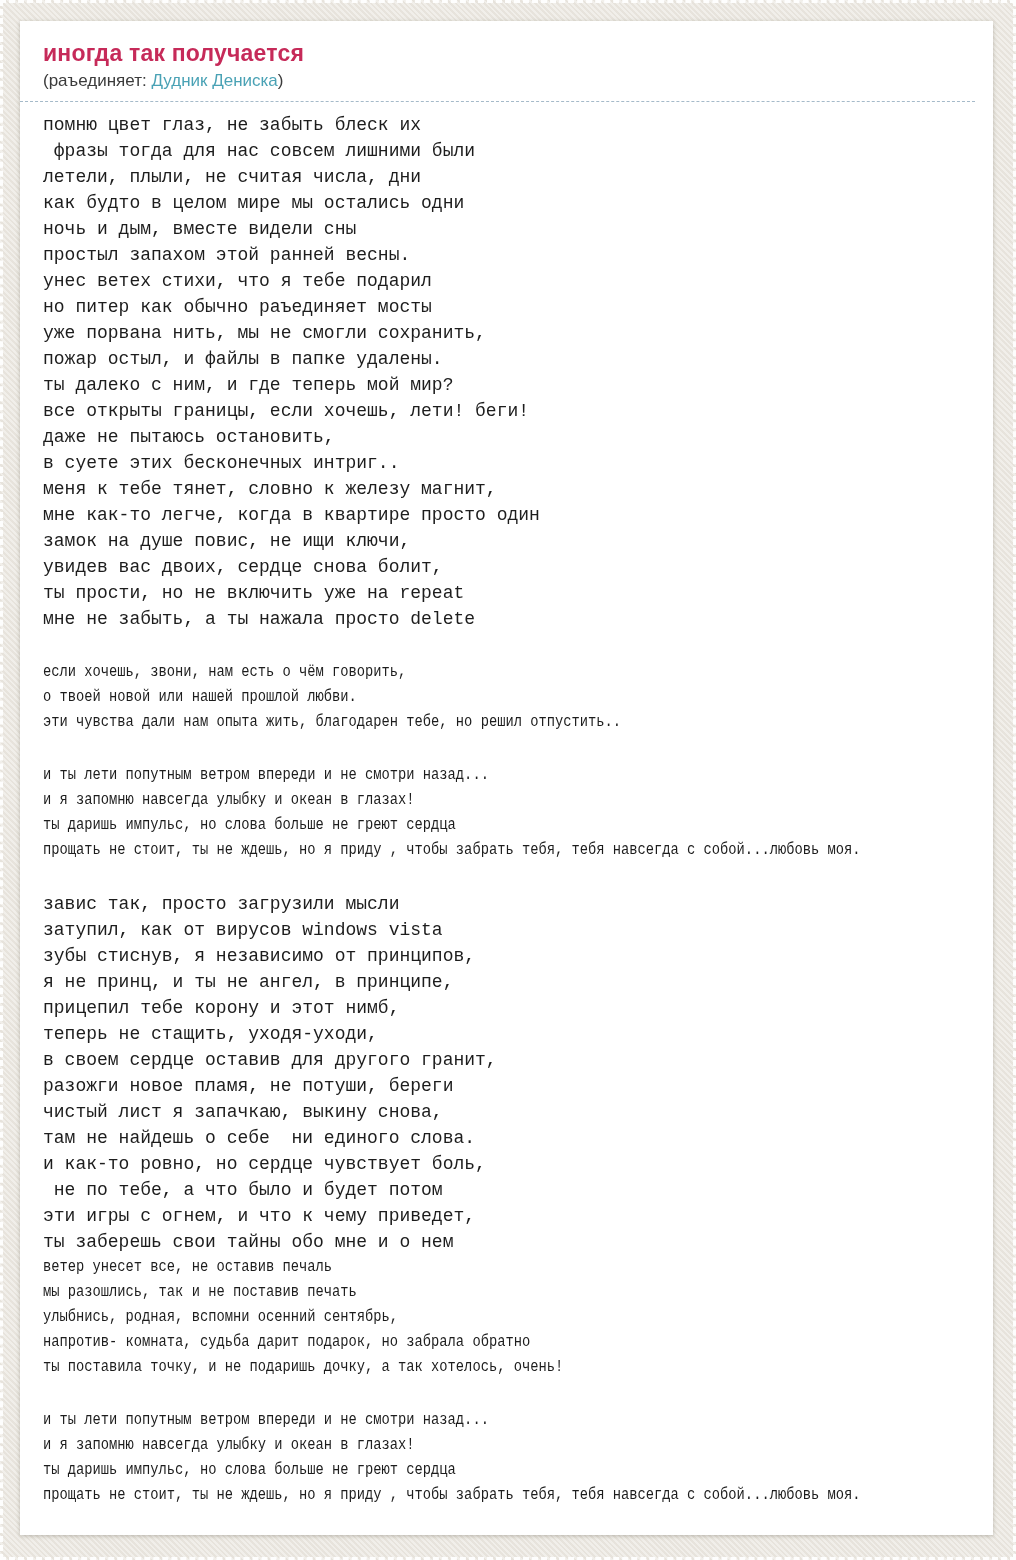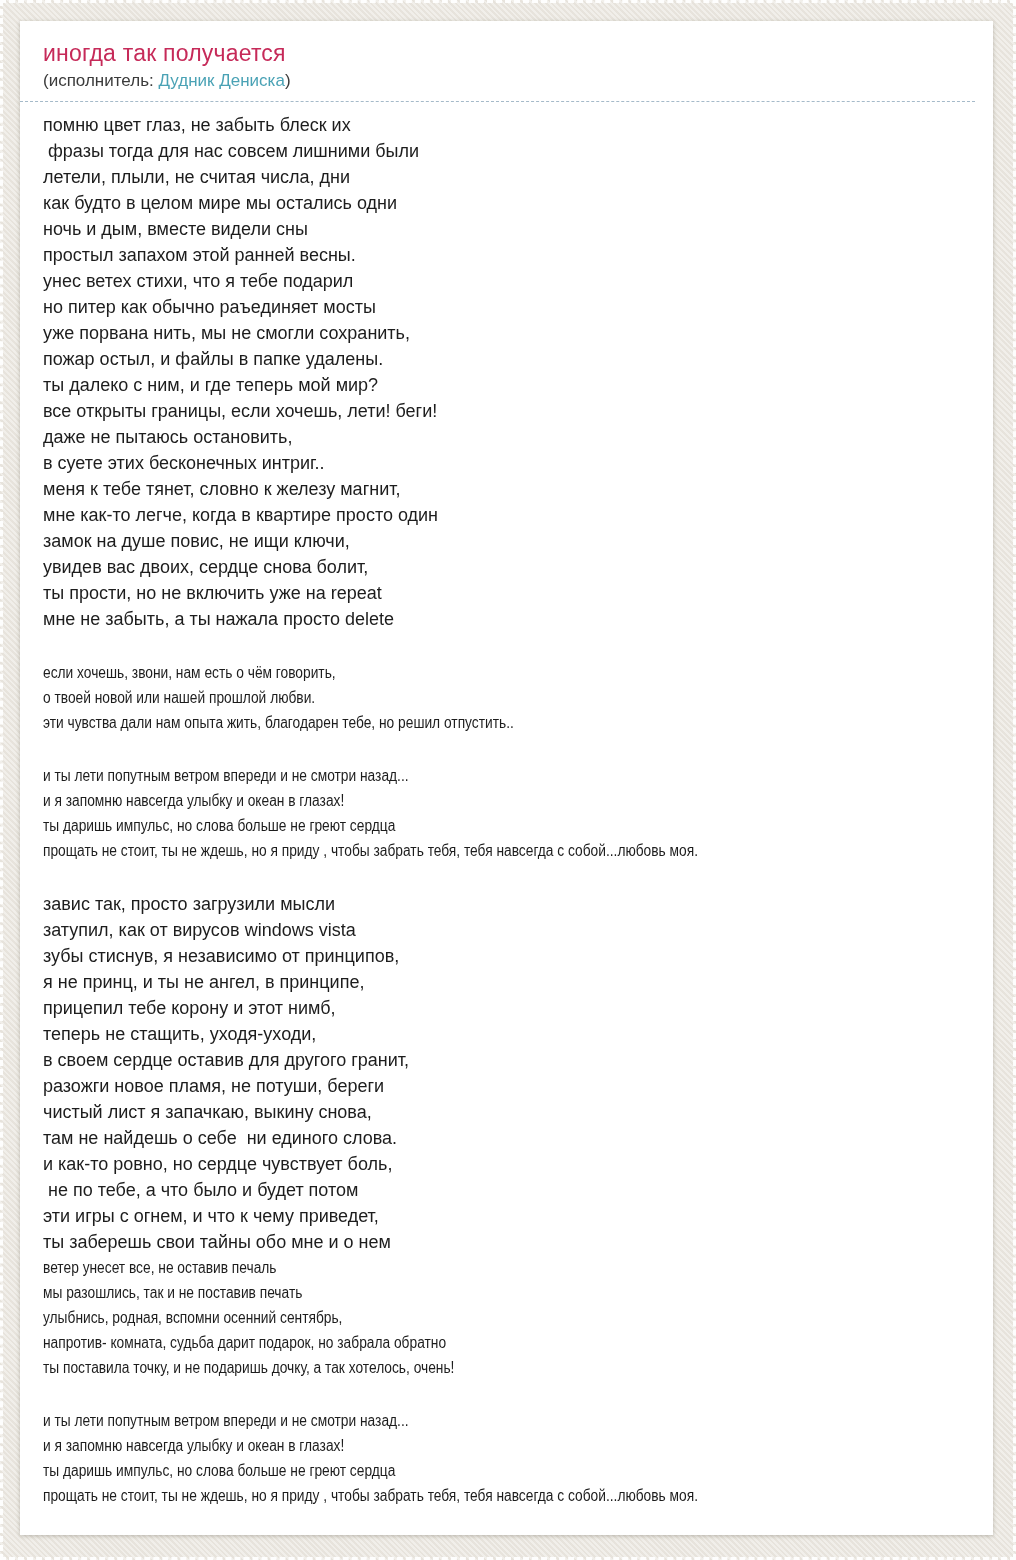--- a/index.html
+++ b/index.html
@@ -39,59 +39,60 @@
     overflow: visible;
   }
   .header {
     margin-right: 18px;
     padding: 19px 0 10px 23px;
     border-bottom: 1px dashed var(--dash);
   }
   .song-title {
     font-size: 23px;
     line-height: 26px;
-    font-weight: normal;
+    font-weight: bold;
     color: var(--title);
     letter-spacing: 0.2px;
   }
   .artist-line {
     margin-top: 4px;
     font-size: 17px;
     line-height: 21px;
     color: var(--muted);
   }
   .artist-line a {
     color: var(--link);
     text-decoration: none;
     cursor: pointer;
   }
   .lyrics {
     padding: 10px 0 0 23px;
     font-size: 18px;
     color: var(--text);
     white-space: pre;
+    font-family: Liberation Mono, monospace;
   }
   .line-wide   { line-height: 26px; }
   .line-narrow { line-height: 25px; font-size: 16px; }
   .line-narrow > span {
     display: inline-block;
     transform: scaleX(0.86);
     transform-origin: 0 50%;
     white-space: pre;
   }
   .line-blank  { height: 28px; }
 </style>
 </head>
 <body>
 
 <div class="page">
   <div class="card">
 
     <div class="header">
       <h1 class="song-title">иногда так получается</h1>
-      <div class="artist-line"><span>(исполнитель: </span><a href="#">Дудник Дениска</a><span>)</span></div>
+      <div class="artist-line"><span>(раъединяет: </span><a href="#">Дудник Дениска</a><span>)</span></div>
     </div>
 
     <div class="lyrics"><div class="line-wide"><span>помню цвет глаз, не забыть блеск их</span></div><div class="line-wide"><span> фразы тогда для нас совсем лишними были</span></div><div class="line-wide"><span>летели, плыли, не считая числа, дни</span></div><div class="line-wide"><span>как будто в целом мире мы остались одни</span></div><div class="line-wide"><span>ночь и дым, вместе видели сны</span></div><div class="line-wide"><span>простыл запахом этой ранней весны.</span></div><div class="line-wide"><span>унес ветех стихи, что я тебе подарил</span></div><div class="line-wide"><span>но питер как обычно раъединяет мосты</span></div><div class="line-wide"><span>уже порвана нить, мы не смогли сохранить,</span></div><div class="line-wide"><span>пожар остыл, и файлы в папке удалены.</span></div><div class="line-wide"><span>ты далеко с ним, и где теперь мой мир?</span></div><div class="line-wide"><span>все открыты границы, если хочешь, лети! беги!</span></div><div class="line-wide"><span>даже не пытаюсь остановить,</span></div><div class="line-wide"><span>в суете этих бесконечных интриг..</span></div><div class="line-wide"><span>меня к тебе тянет, словно к железу магнит,</span></div><div class="line-wide"><span>мне как-то легче, когда в квартире просто один</span></div><div class="line-wide"><span>замок на душе повис, не ищи ключи,</span></div><div class="line-wide"><span>увидев вас двоих, сердце снова болит,</span></div><div class="line-wide"><span>ты прости, но не включить уже на repeat</span></div><div class="line-wide"><span>мне не забыть, а ты нажала просто delete</span></div><div class="line-blank"></div><div class="line-narrow"><span>если хочешь, звони, нам есть о чём говорить,</span></div><div class="line-narrow"><span>о твоей новой или нашей прошлой любви.</span></div><div class="line-narrow"><span>эти чувства дали нам опыта жить, благодарен тебе, но решил отпустить..</span></div><div class="line-blank"></div><div class="line-narrow"><span>и ты лети попутным ветром впереди и не смотри назад...</span></div><div class="line-narrow"><span>и я запомню навсегда улыбку и океан в глазах!</span></div><div class="line-narrow"><span>ты даришь импульс, но слова больше не греют сердца</span></div><div class="line-narrow"><span>прощать не стоит, ты не ждешь, но я приду , чтобы забрать тебя, тебя навсегда с собой...любовь моя.</span></div><div class="line-blank"></div><div class="line-wide"><span>завис так, просто загрузили мысли</span></div><div class="line-wide"><span>затупил, как от вирусов windows vista</span></div><div class="line-wide"><span>зубы стиснув, я независимо от принципов,</span></div><div class="line-wide"><span>я не принц, и ты не ангел, в принципе,</span></div><div class="line-wide"><span>прицепил тебе корону и этот нимб,</span></div><div class="line-wide"><span>теперь не стащить, уходя-уходи,</span></div><div class="line-wide"><span>в своем сердце оставив для другого гранит,</span></div><div class="line-wide"><span>разожги новое пламя, не потуши, береги</span></div><div class="line-wide"><span>чистый лист я запачкаю, выкину снова,</span></div><div class="line-wide"><span>там не найдешь о себе  ни единого слова.</span></div><div class="line-wide"><span>и как-то ровно, но сердце чувствует боль,</span></div><div class="line-wide"><span> не по тебе, а что было и будет потом</span></div><div class="line-wide"><span>эти игры с огнем, и что к чему приведет,</span></div><div class="line-wide"><span>ты заберешь свои тайны обо мне и о нем</span></div><div class="line-narrow"><span>ветер унесет все, не оставив печаль</span></div><div class="line-narrow"><span>мы разошлись, так и не поставив печать</span></div><div class="line-narrow"><span>улыбнись, родная, вспомни осенний сентябрь,</span></div><div class="line-narrow"><span>напротив- комната, судьба дарит подарок, но забрала обратно</span></div><div class="line-narrow"><span>ты поставила точку, и не подаришь дочку, а так хотелось, очень!</span></div><div class="line-blank"></div><div class="line-narrow"><span>и ты лети попутным ветром впереди и не смотри назад...</span></div><div class="line-narrow"><span>и я запомню навсегда улыбку и океан в глазах!</span></div><div class="line-narrow"><span>ты даришь импульс, но слова больше не греют сердца</span></div><div class="line-narrow"><span>прощать не стоит, ты не ждешь, но я приду , чтобы забрать тебя, тебя навсегда с собой...любовь моя.</span></div></div>
 
   </div>
   <div class="stitch-frame"></div>
 </div>
 
 </body></html>

